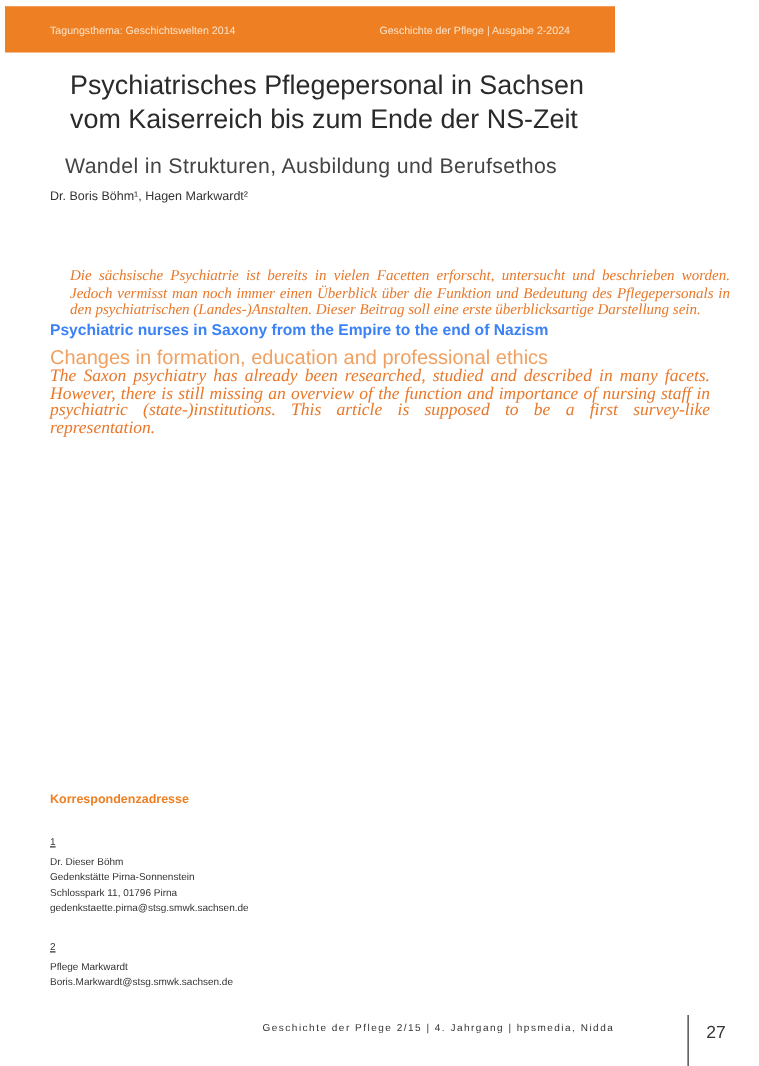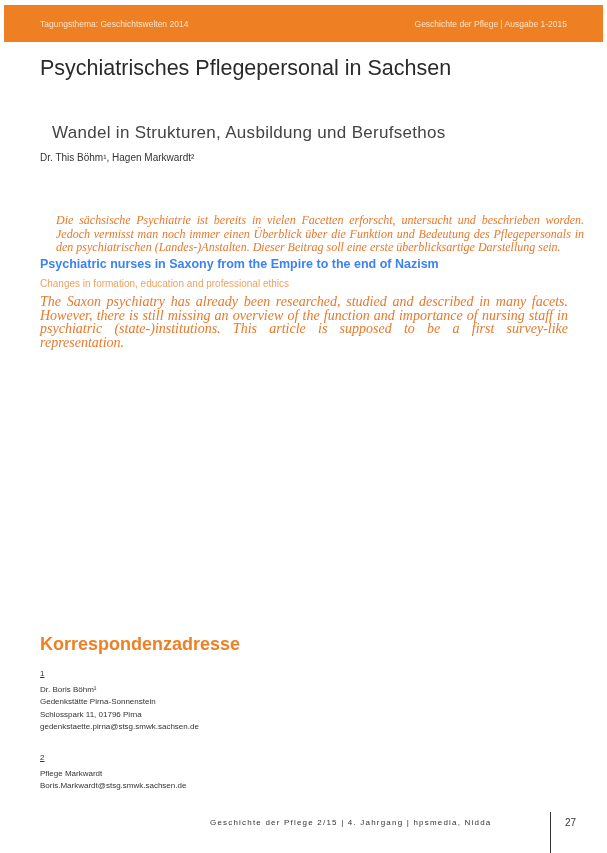--- a/index.html
+++ b/index.html
@@ -1,94 +1,95 @@
 <!DOCTYPE html>
 <html><head>
   <meta charset="utf-8">
   <style>
     html, body { margin: 0; padding: 0; }
     body {
       width: 607px; height: 853px; background: #ffffff; position: relative; overflow: hidden;
       font-family: "Liberation Sans", sans-serif; color: #222;
     }
     .header-bar {
-      position: absolute; left: 4px; top: 5px; width: 599px; height: 37px;
+      position: absolute; left: 4px; top: 5px; width: 488px; height: 37px;
       background: #ee7f22; color: #fbe3c9; font-size: 8.5px; text-align: right;
     }
     .header-left { position: absolute; left: 36px; top: 14px; }
     .header-right { position: absolute; right: 36px; top: 14px; }
     .title {
-      position: absolute; left: 40px; top: 55px; width: 540px;
+      position: absolute; left: 56px; top: 55px; width: 540px;
       font-size: 21.5px; line-height: 27px; color: #2a2a2a; margin: 0; font-weight: normal;
     }
     .subtitle {
       position: absolute; left: 40px; top: 111px; font-size: 17px; color: #444; font-weight: normal; margin: 12px;
       letter-spacing: 0.3px;
     }
     .authors { position: absolute; left: 40px; top: 152px; font-size: 10px; color: #333; }
     .abstract-de {
       position: absolute; left: 40px; top: 198px; width: 528px;
       font-family: "Liberation Serif", serif; font-style: italic;
       font-size: 12px; line-height: 13.5px; color: #e8782a; text-align: justify; margin: 16px;
     }
     .en-title {
       position: absolute; left: 40px; top: 257px; font-size: 12.5px; font-weight: bold; color: #3b82f6; margin: 0;
     }
     .en-subtitle {
-      position: absolute; left: 40px; top: 278px; font-size: 10px; color: #f0a060; margin: 0;
+      position: absolute; left: 40px; top: 278px; font-size: 16px; color: #f0a060; margin: 0;
     }
     .abstract-en {
       position: absolute; left: 40px; top: 295px; width: 528px;
       font-family: "Liberation Serif", serif; font-style: italic;
       font-size: 14px; line-height: 13.5px; color: #e8782a; text-align: justify; margin: 0;
     }
     .corr-heading {
-      position: absolute; left: 40px; top: 634px; font-size: 18px; font-weight: bold; color: #ee7f22; margin: 0;
+      position: absolute; left: 40px; top: 634px; font-size: 10px; font-weight: bold; color: #ee7f22; margin: 0;
     }
     .addr-block { position: absolute; left: 40px; font-size: 8px; line-height: 12.5px; color: #333; }
     .addr-num { display: inline-block; text-decoration: underline; margin-bottom: 3px; }
     .addr1 { top: 668px; }
     .addr2 { top: 752px; }
     .footer-text {
       position: absolute; left: 210px; top: 818px; font-size: 8px; color: #333; letter-spacing: 1.2px;
     }
     .footer-divider {
       position: absolute; left: 550px; top: 812px; width: 1px; height: 41px; background: #333;
     }
     .page-number {
-      position: absolute; left: 565px; top: 817px; font-size: 10px; color: #333;
+      position: absolute; left: 565px; top: 817px; font-size: 14px; color: #333;
     }
   </style>
 </head>
 <body>
 
 <div class="header-bar">
   <span class="header-left">Tagungsthema: Geschichtswelten 2014</span>
-  <span class="header-right">Geschichte der Pflege | Ausgabe 1-2015</span>
+  <span class="header-right">Geschichte der Pflege | Ausgabe 2-2024</span>
 </div>
 
 <h1 class="title">
   <span>Psychiatrisches Pflegepersonal in Sachsen</span><br>
+  <span>vom Kaiserreich bis zum Ende der NS-Zeit</span>
 </h1>
 
 <h2 class="subtitle">Wandel in Strukturen, Ausbildung und Berufsethos</h2>
 
-<div class="authors">Dr. This Böhm¹, Hagen Markwardt²</div>
+<div class="authors">Dr. Boris Böhm¹, Hagen Markwardt²</div>
 
 <p class="abstract-de">Die sächsische Psychiatrie ist bereits in vielen Facetten erforscht, untersucht und beschrieben worden. Jedoch vermisst man noch immer einen Überblick über die Funktion und Bedeutung des Pflegepersonals in den psychiatrischen (Landes-)Anstalten. Dieser Beitrag soll eine erste überblicksartige Darstellung sein.</p>
 
 <h3 class="en-title">Psychiatric nurses in Saxony from the Empire to the end of Nazism</h3>
 <div class="en-subtitle">Changes in formation, education and professional ethics</div>
 <p class="abstract-en">The Saxon psychiatry has already been researched, studied and described in many facets. However, there is still missing an overview of the function and importance of nursing staff in psychiatric (state-)institutions. This article is supposed to be a first survey-like representation.</p>
 
 <h3 class="corr-heading">Korrespondenzadresse</h3>
 
 <div class="addr-block addr1">
   <span class="addr-num">1</span><br>
-  <span>Dr. Boris Böhm¹</span><br>
+  <span>Dr. Dieser Böhm</span><br>
   <span>Gedenkstätte Pirna-Sonnenstein</span><br>
   <span>Schlosspark 11, 01796 Pirna</span><br>
   <span>gedenkstaette.pirna@stsg.smwk.sachsen.de</span>
 </div>
 
 <div class="addr-block addr2">
   <span class="addr-num">2</span><br>
   <span>Pflege Markwardt</span><br>
   <span>Boris.Markwardt@stsg.smwk.sachsen.de</span>
 </div>

